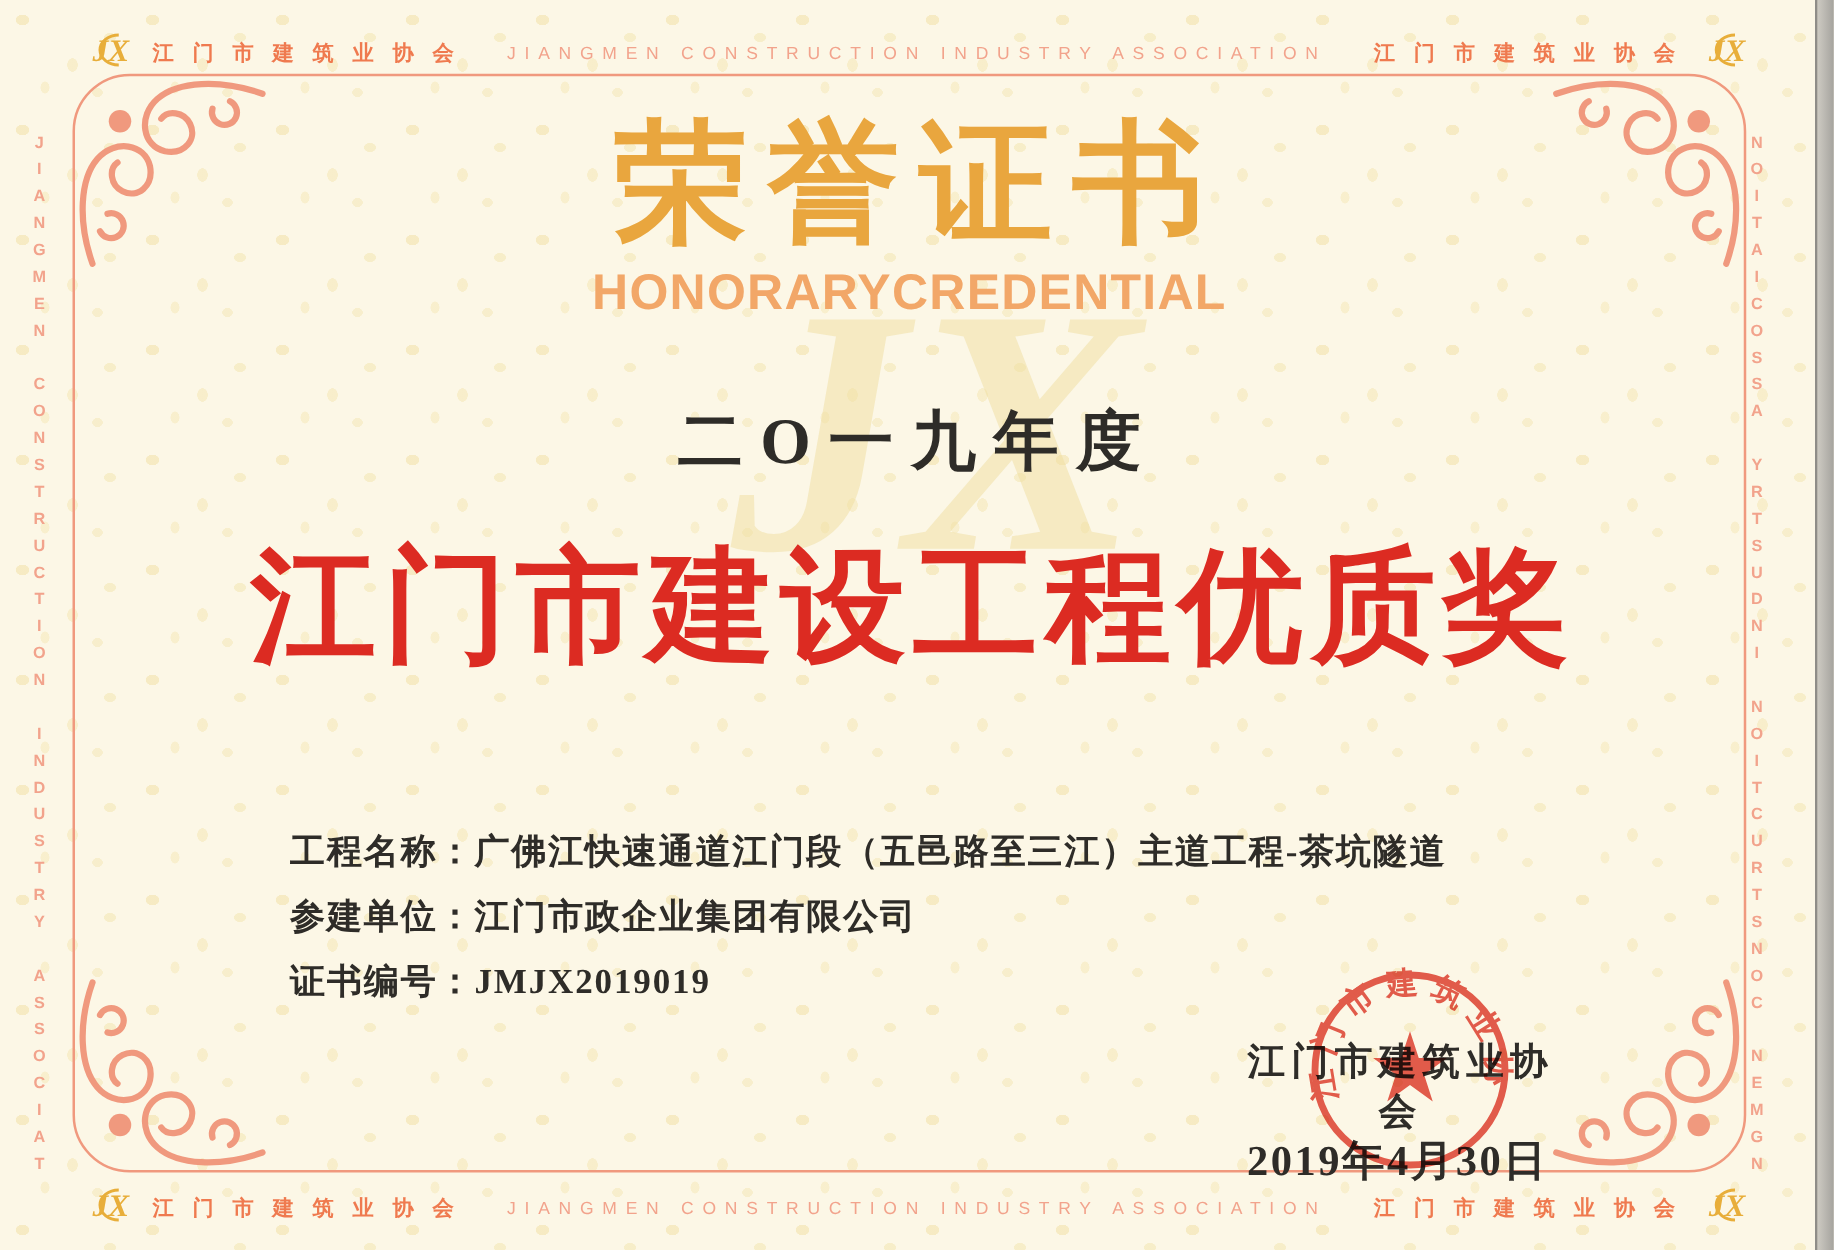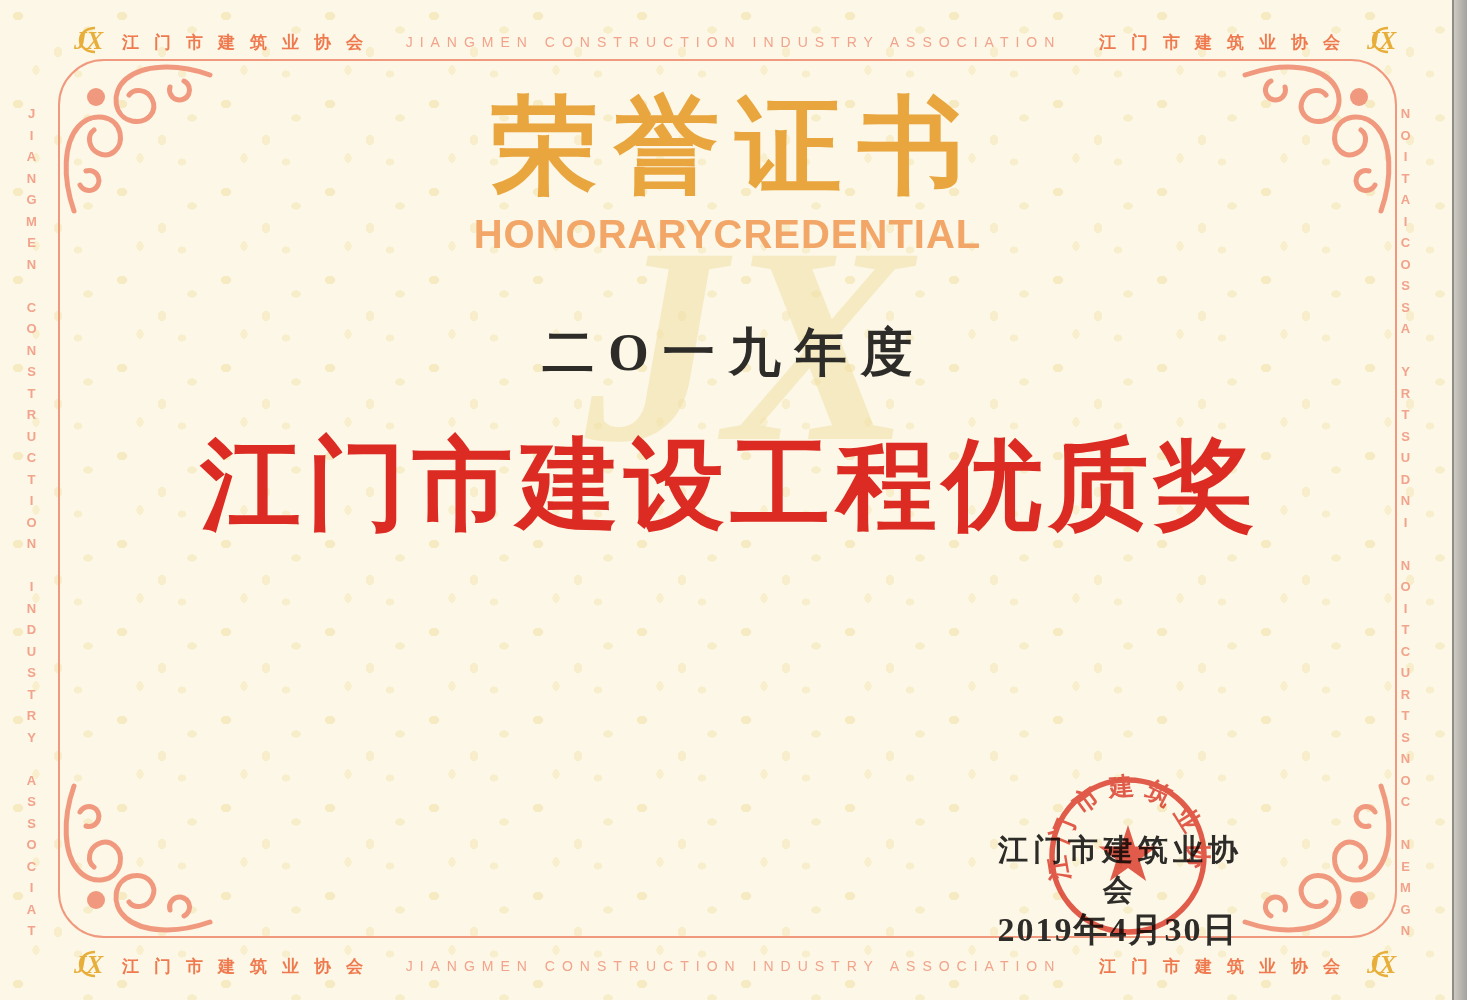--- a/index.html
+++ b/index.html
@@ -219,20 +219,31 @@
   </div>
 
   <div class="side-text left">JIANGMEN CONSTRUCTION INDUSTRY ASSOCIATION</div>
   <div class="side-text right">NOITAICOSSA YRTSUDNI NOITCURTSNOC NEMGNAIJ</div>
 
   <div class="centered title-zh">荣誉证书</div>
   <div class="centered title-en">HONORARYCREDENTIAL</div>
   <div class="centered year-line">二O一九年度</div>
   <div class="centered award-title">江门市建设工程优质奖</div>
 
+  <div class="details">
+    <div>
+      <span>工程名称：</span><span>广佛江快速通道江门段（五邑路至三江）主道工程-茶坑隧道</span>
+    </div>
+    <div>
+      <span>参建单位：</span><span>江门市政企业集团有限公司</span>
+    </div>
+    <div>
+      <span>证书编号：</span><span>JMJX2019019</span>
+    </div>
+  </div>
 
   <div class="signature">
     <div class="issuer">江门市建筑业协会</div>
     <div class="issue-date">2019年4月30日</div>
   </div>
 
   <svg class="seal" width="204" height="204" viewBox="-102 -102 204 204">
     <circle cx="0" cy="0" r="76" fill="none" stroke="#DE3A2B" stroke-width="5.5"></circle>
     <path id="sealArc" d="M -57 25 A 62 62 0 1 1 57 25" fill="none" stroke="none"></path>
     <text font-size="25" fill="#DE3A2B" letter-spacing="1">

